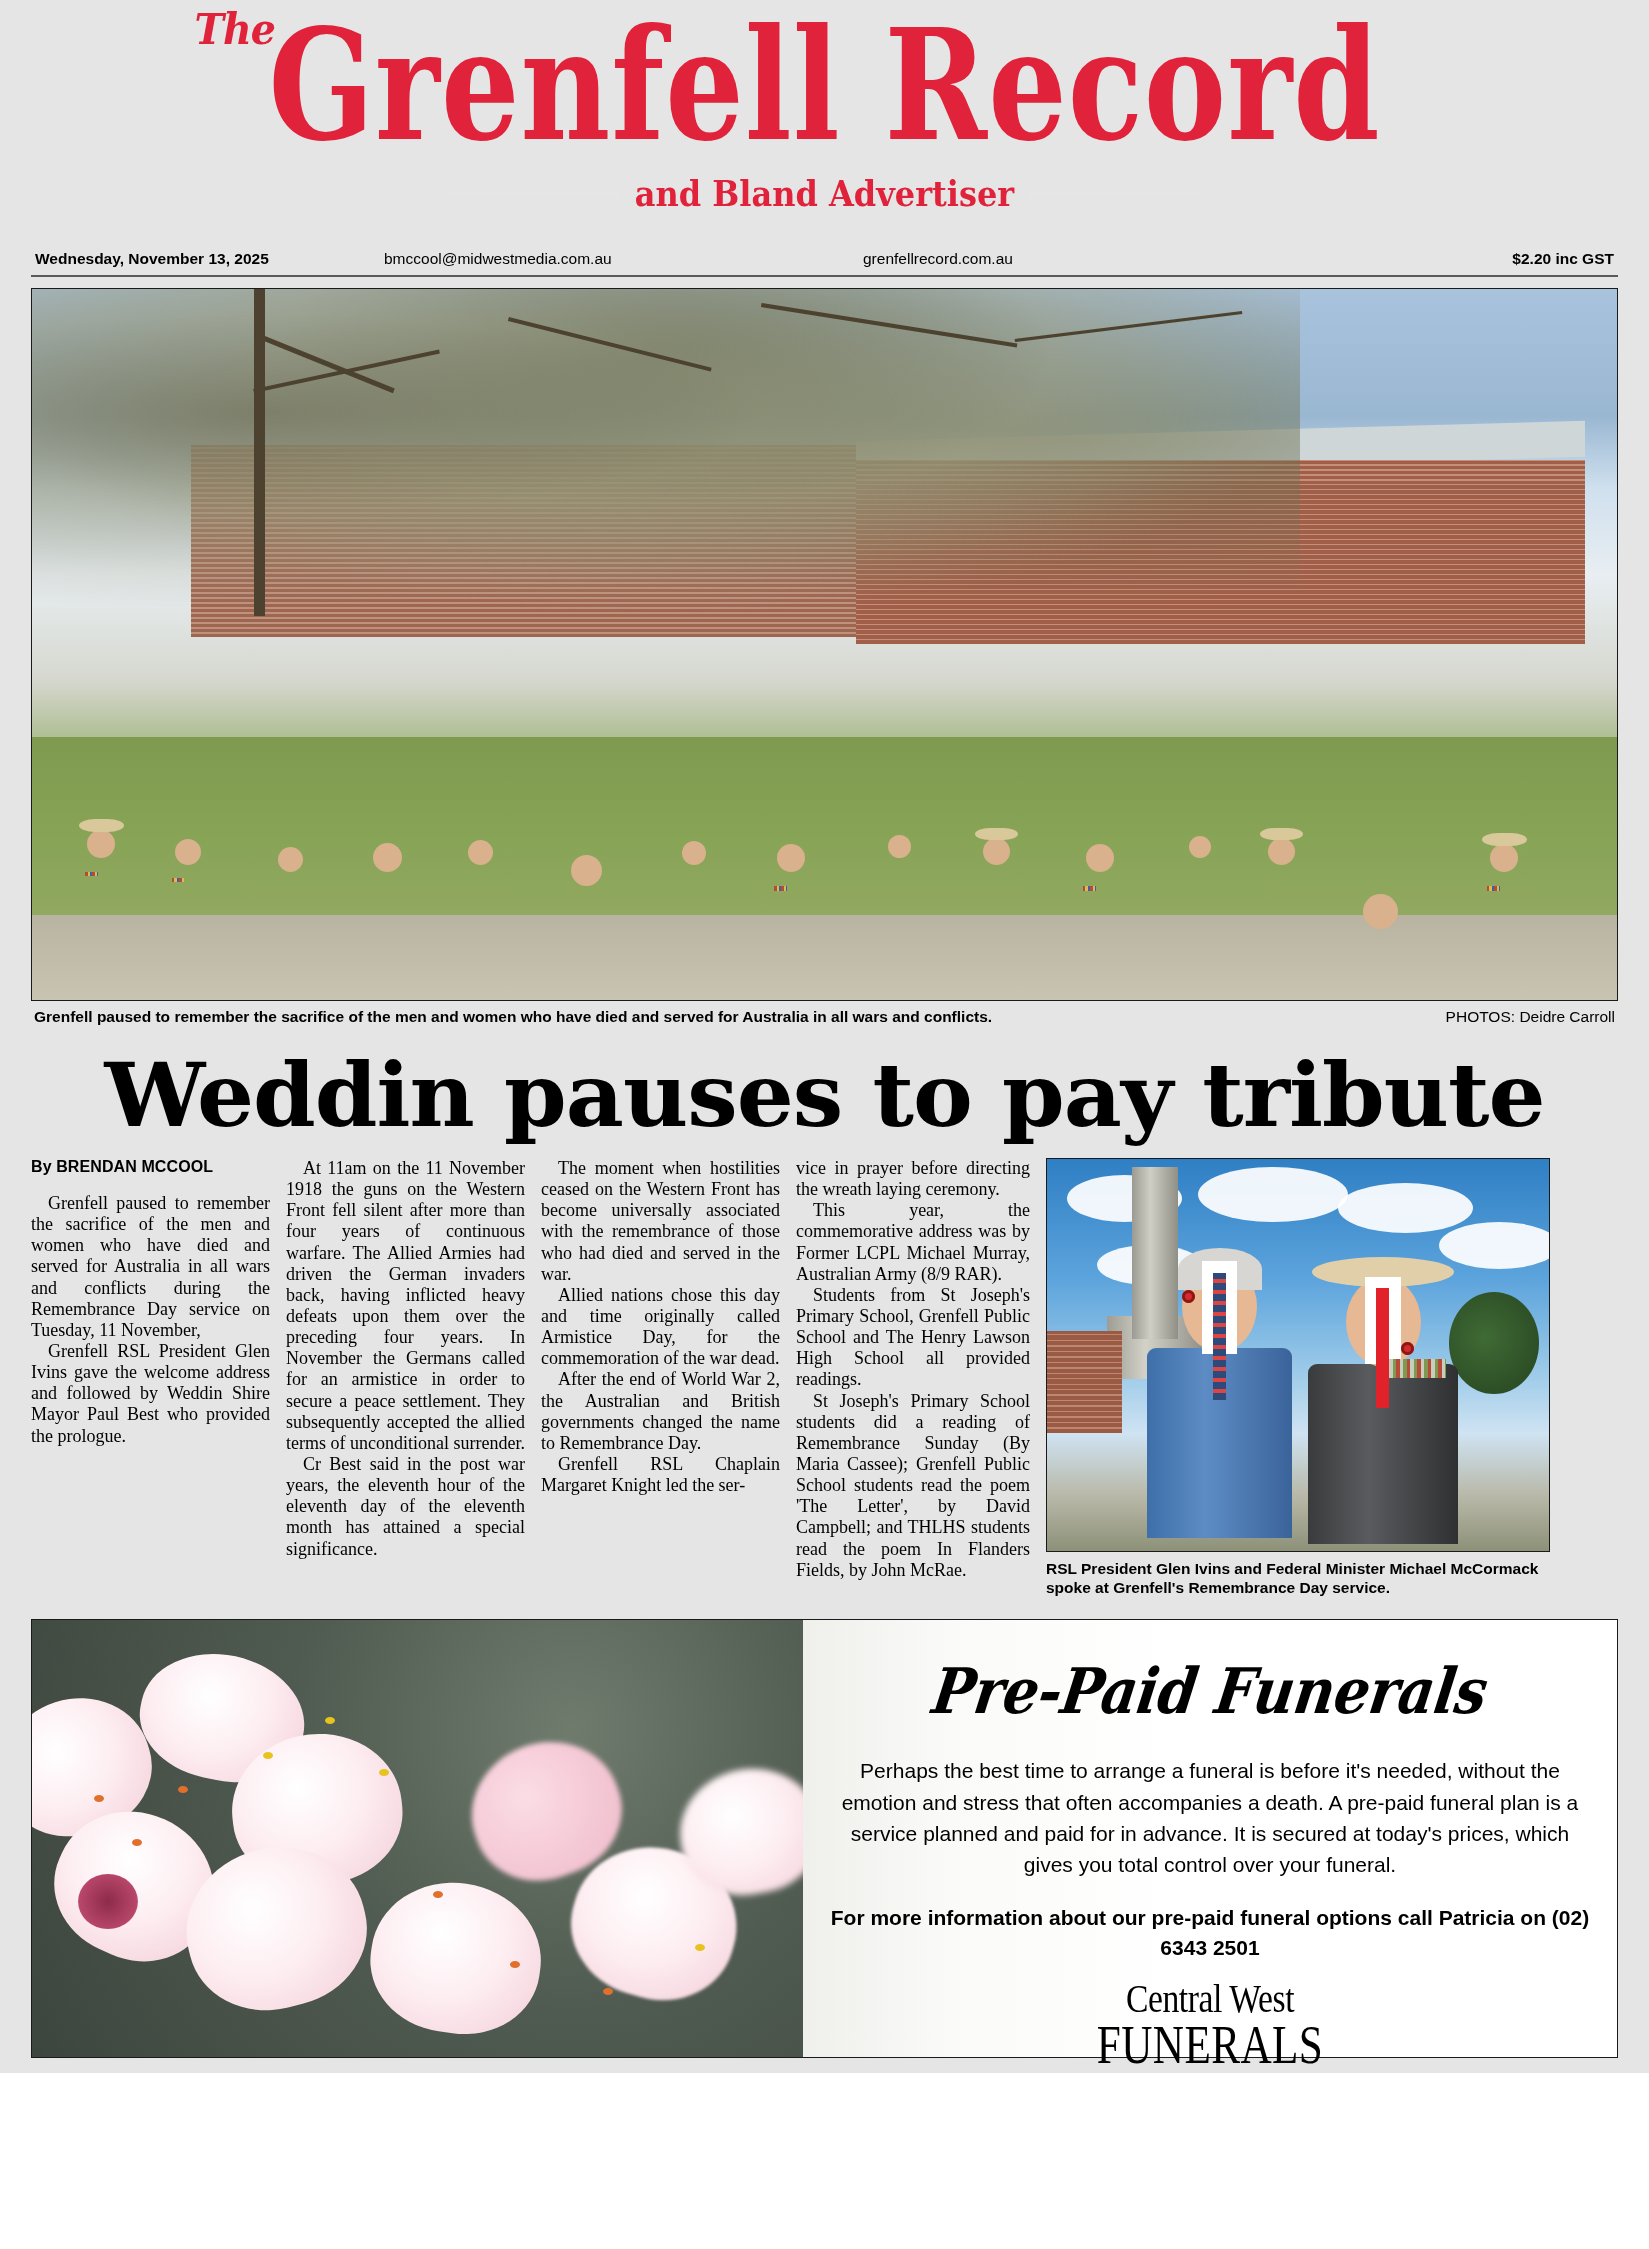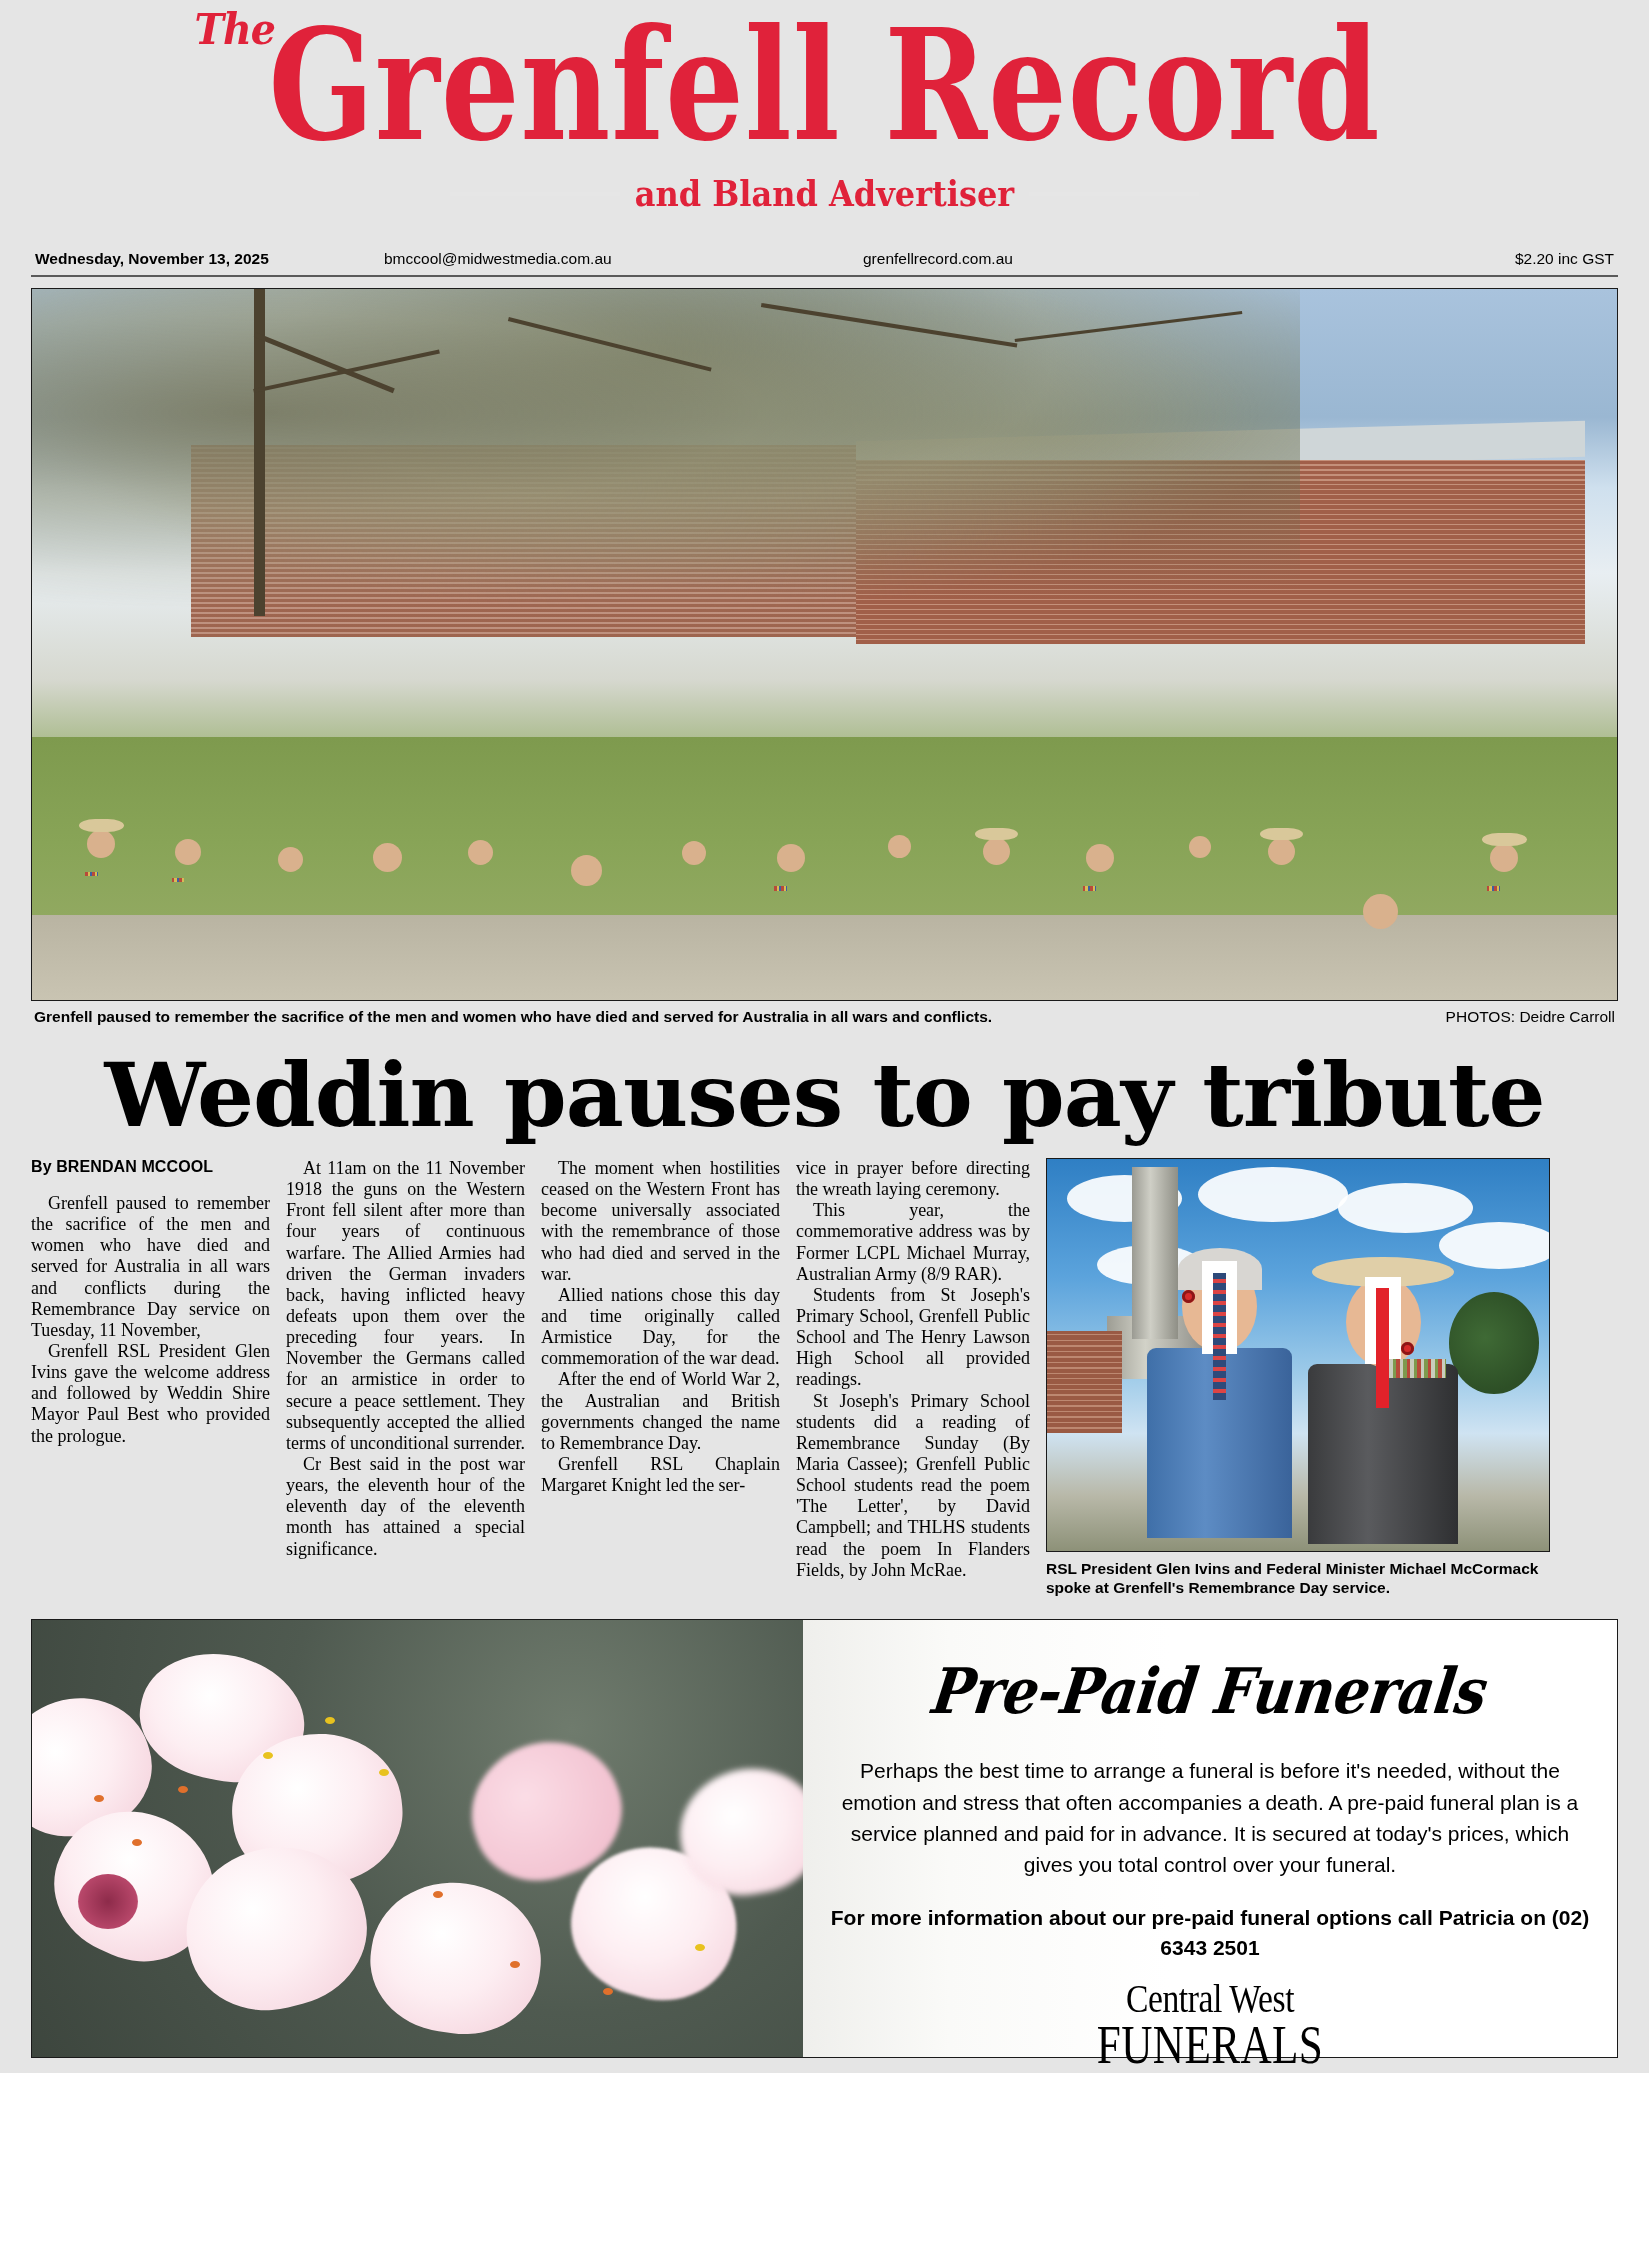--- a/index.html
+++ b/index.html
@@ -59,21 +59,21 @@
   .infobar {
     display: flex; align-items: flex-end;
     padding: 6px 4px 7px 4px;
     border-bottom: 2px solid #5a5a5a;
     font-family: "Liberation Sans", sans-serif;
     font-size: 15.5px;
   }
   .ib-date   { font-weight: 700; width: 349px; }
   .ib-email  { width: 449px; }
   .ib-web    { flex: 1; text-align: left; padding-left: 30px; }
-  .ib-price  { font-weight: 400; text-align: right; white-space: nowrap; }
+  .ib-price  { font-weight: 700; text-align: right; white-space: nowrap; }
 
   
   .hero-wrap { margin-top: 11px; }
   .hero-photo {
     width: 100%; height: 713px;
     border: 1.5px solid #1a1a1a;
     position: relative; overflow: hidden;
     background: linear-gradient(#a9c3dd 0%, #9ab7d2 18%, #cfe0ee 28%, #e8eef2 40%, #d6d8cf 55%, #8ea862 70%, #7f9a54 86%, #b9b39a 100%);
   }
   

